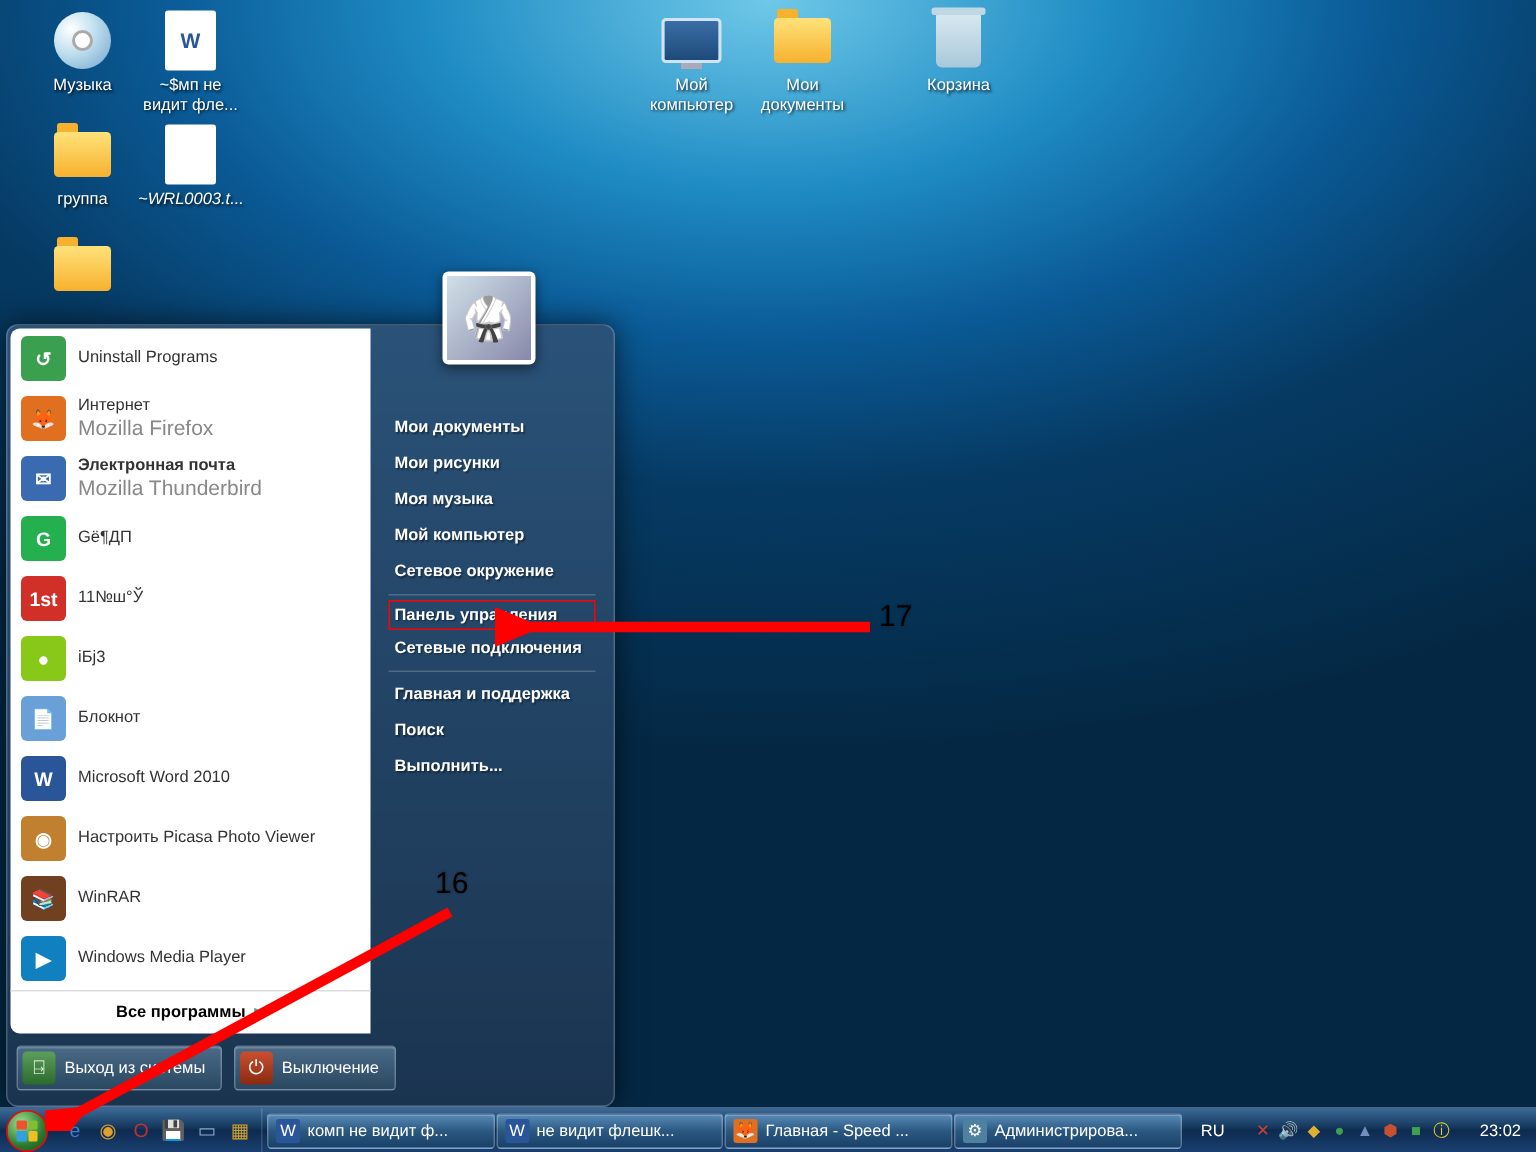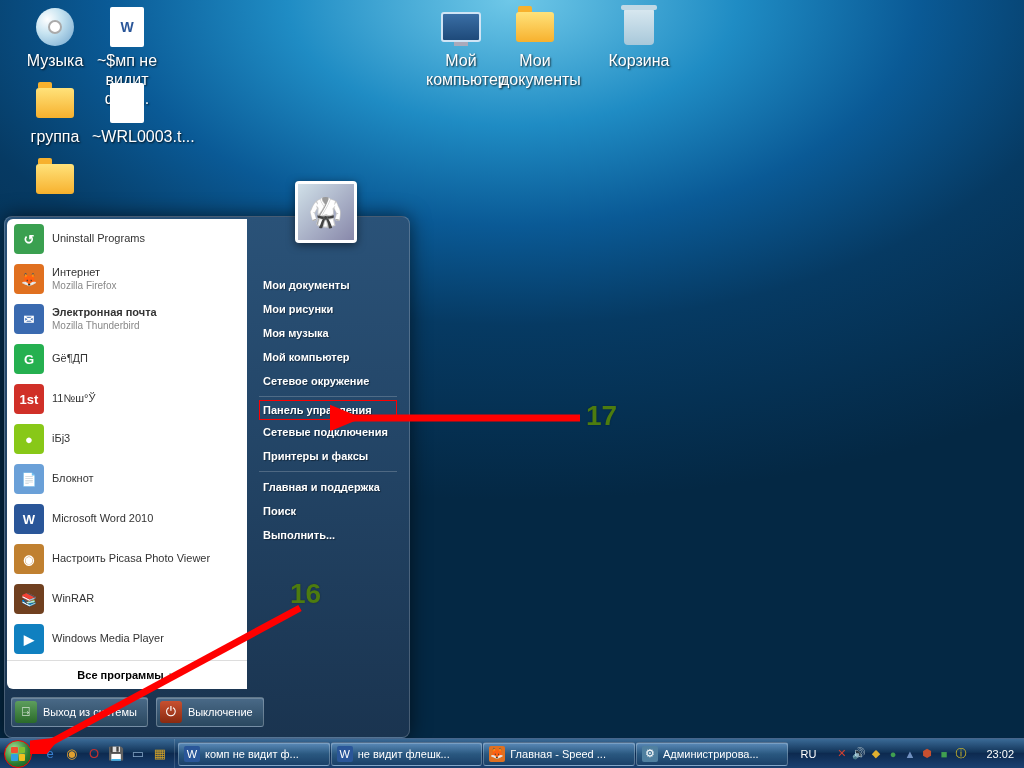--- a/index.html
+++ b/index.html
@@ -5,39 +5,39 @@
 * { margin: 0; padding: 0; box-sizing: border-box; font-family: "Segoe UI", Tahoma, sans-serif; }
 html, body { width: 1024px; height: 768px; overflow: hidden; }
 body {
   background: radial-gradient(ellipse 900px 500px at 50% 0%, #6fc8e8 0%, #1f8cc4 25%, #0a5a96 45%, #063a63 65%, #042844 100%);
   position: relative;
 }
 
 .desktop { position: absolute; top: 0; left: 0; width: 100%; height: 740px; }
 .dicon { position: absolute; width: 70px; text-align: center; cursor: pointer; }
 .dicon .glyph { width: 42px; height: 42px; margin: 0 auto 3px; display: flex; align-items: center; justify-content: center; font-size: 30px; }
-.dicon .lbl { color: #fff; font-size: 16px; text-shadow: 1px 1px 2px rgba(0,0,0,.8); line-height: 1.2; }
+.dicon .lbl { color: #fff; font-size: 11px; text-shadow: 1px 1px 2px rgba(0,0,0,.8); line-height: 1.2; }
 .folder-glyph { background: linear-gradient(#ffe27a, #f7b12e); border-radius: 3px; width: 38px; height: 30px; position: relative; }
 .folder-glyph::before { content: ""; position: absolute; top: -6px; left: 2px; width: 14px; height: 6px; background: #f7b12e; border-radius: 2px 2px 0 0; }
 .disc-glyph { width: 38px; height: 38px; border-radius: 50%; background: radial-gradient(circle at 30% 30%, #fff, #c4e2f0 40%, #8bb8d8 80%); position: relative; }
 .disc-glyph::after { content: ""; position: absolute; top: 50%; left: 50%; width: 10px; height: 10px; background: #fff; border: 2px solid #aaa; border-radius: 50%; transform: translate(-50%,-50%); }
 .doc-glyph { width: 34px; height: 40px; background: #fff; border-radius: 2px; position: relative; display: flex; align-items: center; justify-content: center; color: #2a5699; font-weight: bold; font-size: 14px; }
 .mon-glyph { width: 40px; height: 30px; background: linear-gradient(#3a6ea5,#1e4a7a); border: 2px solid #d0e4f5; border-radius: 3px; position: relative; }
 .mon-glyph::after { content: ""; position: absolute; bottom: -6px; left: 50%; transform: translateX(-50%); width: 14px; height: 4px; background: #aab; }
 .bin-glyph { width: 30px; height: 36px; background: linear-gradient(#d8e8f0,#a8c8da); border-radius: 2px 2px 4px 4px; position: relative; }
 .bin-glyph::before { content: ""; position: absolute; top: -4px; left: -3px; right: -3px; height: 5px; background: #c0d8e4; border-radius: 2px; }
 
 
 .start-menu { position: absolute; left: 4px; bottom: 30px; width: 406px; height: 522px; display: flex; border-radius: 8px; overflow: visible; box-shadow: 0 0 20px rgba(0,0,0,.6); background: linear-gradient(#2a5278, #1a3450); border: 1px solid rgba(255,255,255,.2); }
 .sm-left { width: 240px; background: #fff; border-radius: 6px 0 0 6px; margin: 2px 0 48px 2px; display: flex; flex-direction: column; }
 .sm-list { flex: 1; overflow: hidden; }
 .sm-item { display: flex; align-items: center; padding: 5px 7px; cursor: pointer; }
 .sm-item .icon { width: 30px; height: 30px; margin-right: 8px; display: flex; align-items: center; justify-content: center; border-radius: 4px; flex-shrink: 0; }
 .sm-item .txt { font-size: 11px; color: #333; line-height: 1.2; }
-.sm-item .sub { color: #888; font-size: 10px; }
+.sm-item .sub { color: #888; font-size: 14px; }
 .sm-allprog { border-top: 1px solid #ddd; padding: 8px 10px; font-size: 11px; font-weight: bold; text-align: center; cursor: pointer; position: relative; }
 .sm-allprog::after { content: "▶"; margin-left: 6px; font-size: 9px; color: #4a8; }
 .sm-right { flex: 1; padding: 56px 12px 48px 12px; display: flex; flex-direction: column; color: #fff; }
 .sm-rlink { font-size: 11px; font-weight: bold; padding: 6px 4px; cursor: pointer; text-shadow: 1px 1px 1px rgba(0,0,0,.4); }
 .sm-rlink.highlighted { border: 1px solid #ff0000; padding: 3px 3px; }
 .sm-sep { border-top: 1px solid rgba(255,255,255,.2); margin: 3px 0; }
 .sm-avatar { position: absolute; top: -36px; left: 290px; width: 62px; height: 62px; background: #fff; border-radius: 4px; padding: 3px; box-shadow: 0 2px 8px rgba(0,0,0,.5); }
 .sm-avatar-inner { width: 100%; height: 100%; background: linear-gradient(135deg,#d0e0e8,#88a); display: flex; align-items: center; justify-content: center; font-size: 28px; }
 .sm-bottom { position: absolute; left: 6px; right: 6px; bottom: 8px; height: 34px; display: flex; align-items: center; gap: 8px; }
 .sm-btn { display: flex; align-items: center; background: linear-gradient(#4a6a88,#2a4860); border: 1px solid rgba(255,255,255,.25); border-radius: 3px; padding: 3px 10px 3px 3px; color: #fff; font-size: 11px; cursor: pointer; box-shadow: inset 0 1px 0 rgba(255,255,255,.2); }
@@ -54,21 +54,21 @@
 .tb-tasks { display: flex; gap: 1px; padding: 0 3px; flex: 1; height: 100%; align-items: center; overflow: hidden; }
 .task { height: 24px; min-width: 150px; max-width: 164px; flex: 1; background: linear-gradient(#5a8ab8,#2a5880 50%,#1a4068); border: 1px solid rgba(255,255,255,.25); border-radius: 3px; display: flex; align-items: center; padding: 0 5px; gap: 5px; color: #fff; font-size: 11px; cursor: pointer; box-shadow: inset 0 1px 0 rgba(255,255,255,.2); overflow: hidden; white-space: nowrap; }
 .task .ticon { width: 16px; height: 16px; flex-shrink: 0; display: flex; align-items: center; justify-content: center; font-size: 11px; border-radius: 2px; }
 .tray { display: flex; align-items: center; gap: 14px; padding: 0 6px; color: #fff; font-size: 11px; height: 100%; }
 .tray-icon { width: 15px; height: 15px; display: flex; align-items: center; justify-content: center; font-size: 11px; cursor: pointer; }
 .lang { padding: 0 4px; cursor: pointer; }
 .clock { padding: 0 4px; cursor: pointer; font-size: 11px; }
 
 
 .annot-arrow { position: absolute; pointer-events: none; }
-.annot-label { position: absolute; color: #4d7c0f; font-weight: bold; font-size: 28px; pointer-events: none; text-shadow: 0 0 2px rgba(0,0,0,.3); }
+.annot-label { position: absolute; color: #000000; font-weight: normal; font-size: 20px; pointer-events: none; text-shadow: 0 0 2px rgba(0,0,0,.3); }
 </style>
 </head>
 <body>
 
 <div class="desktop" id="desktop">
     <div class="dicon" style="left: 20px; top: 6px;">
       <div class="glyph">
         <div class="disc-glyph"></div>
       </div>
       <div class="lbl">Музыка</div>
@@ -78,21 +78,21 @@
         <div class="doc-glyph">W</div>
       </div>
       <div class="lbl">~$мп не видит фле...</div>
     </div>
     <div class="dicon" style="left: 20px; top: 82px;">
       <div class="glyph">
         <div class="folder-glyph"></div>
       </div>
       <div class="lbl">группа</div>
     </div>
-    <div class="dicon" style="left: 92px; top: 82px;">
+    <div class="dicon" style="left: 92px; top: 82px; font-style: italic;">
       <div class="glyph">
         <div class="doc-glyph"></div>
       </div>
       <div class="lbl">~WRL0003.t...</div>
     </div>
     <div class="dicon" style="left: 20px; top: 158px;">
       <div class="glyph">
         <div class="folder-glyph"></div>
       </div>
       <div class="lbl"></div>
@@ -196,21 +196,20 @@
   </div>
   <div class="sm-right" id="sm-right">
       <div class="sm-rlink">Мои документы</div>
       <div class="sm-rlink">Мои рисунки</div>
       <div class="sm-rlink">Моя музыка</div>
       <div class="sm-rlink">Мой компьютер</div>
       <div class="sm-rlink">Сетевое окружение</div>
       <div class="sm-sep"></div>
       <div class="sm-rlink highlighted">Панель управления</div>
       <div class="sm-rlink">Сетевые подключения</div>
-      <div class="sm-rlink">Принтеры и факсы</div>
       <div class="sm-sep"></div>
       <div class="sm-rlink">Главная и поддержка</div>
       <div class="sm-rlink">Поиск</div>
       <div class="sm-rlink">Выполнить...</div>
     </div>
   <div class="sm-bottom">
     <div class="sm-btn">
       <div class="bicon">⍈</div>
       <span>Выход из системы</span>
     </div>

